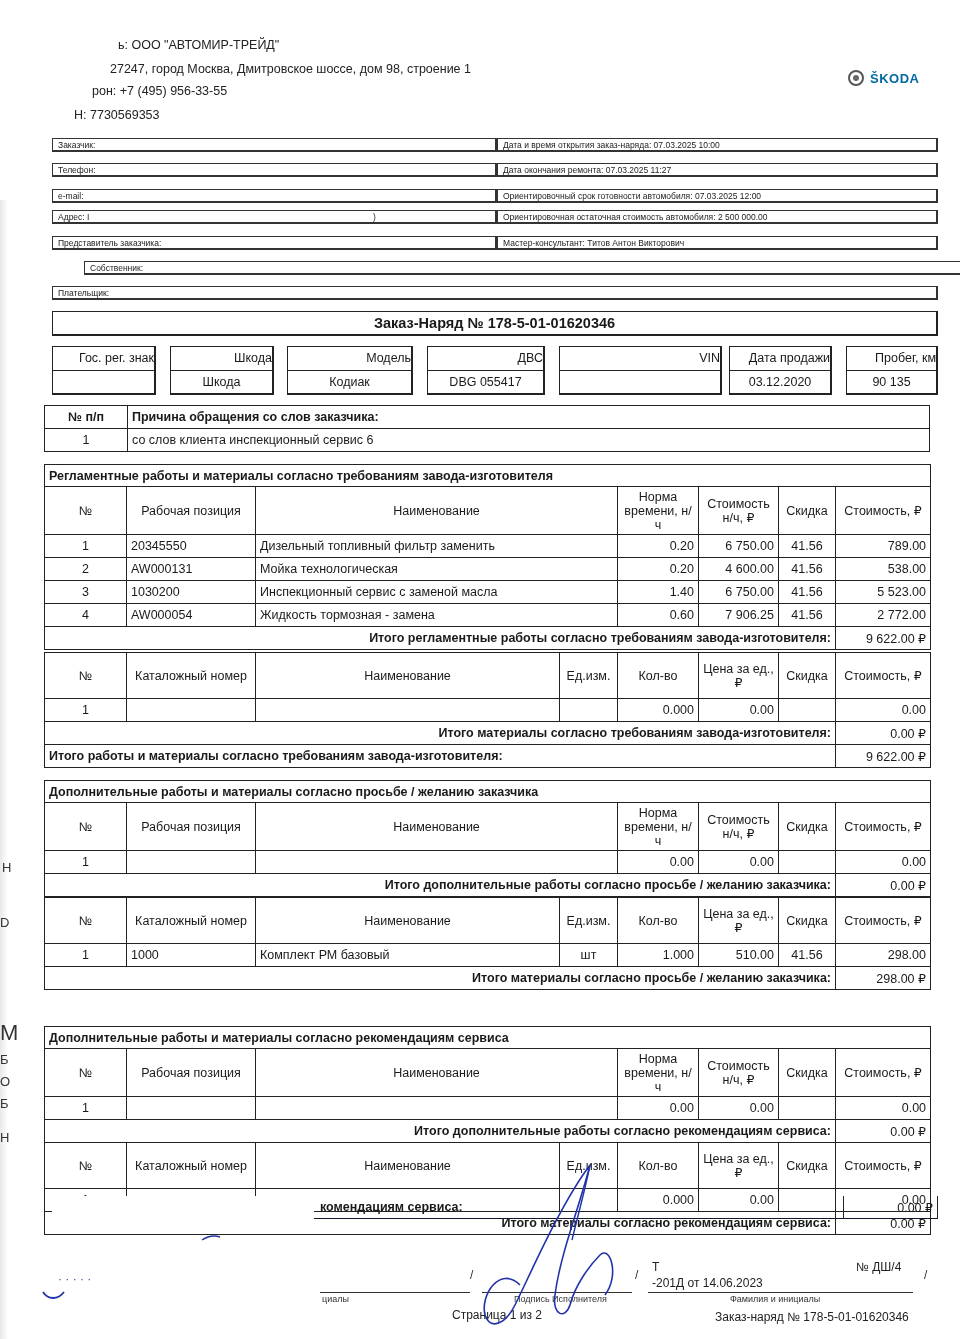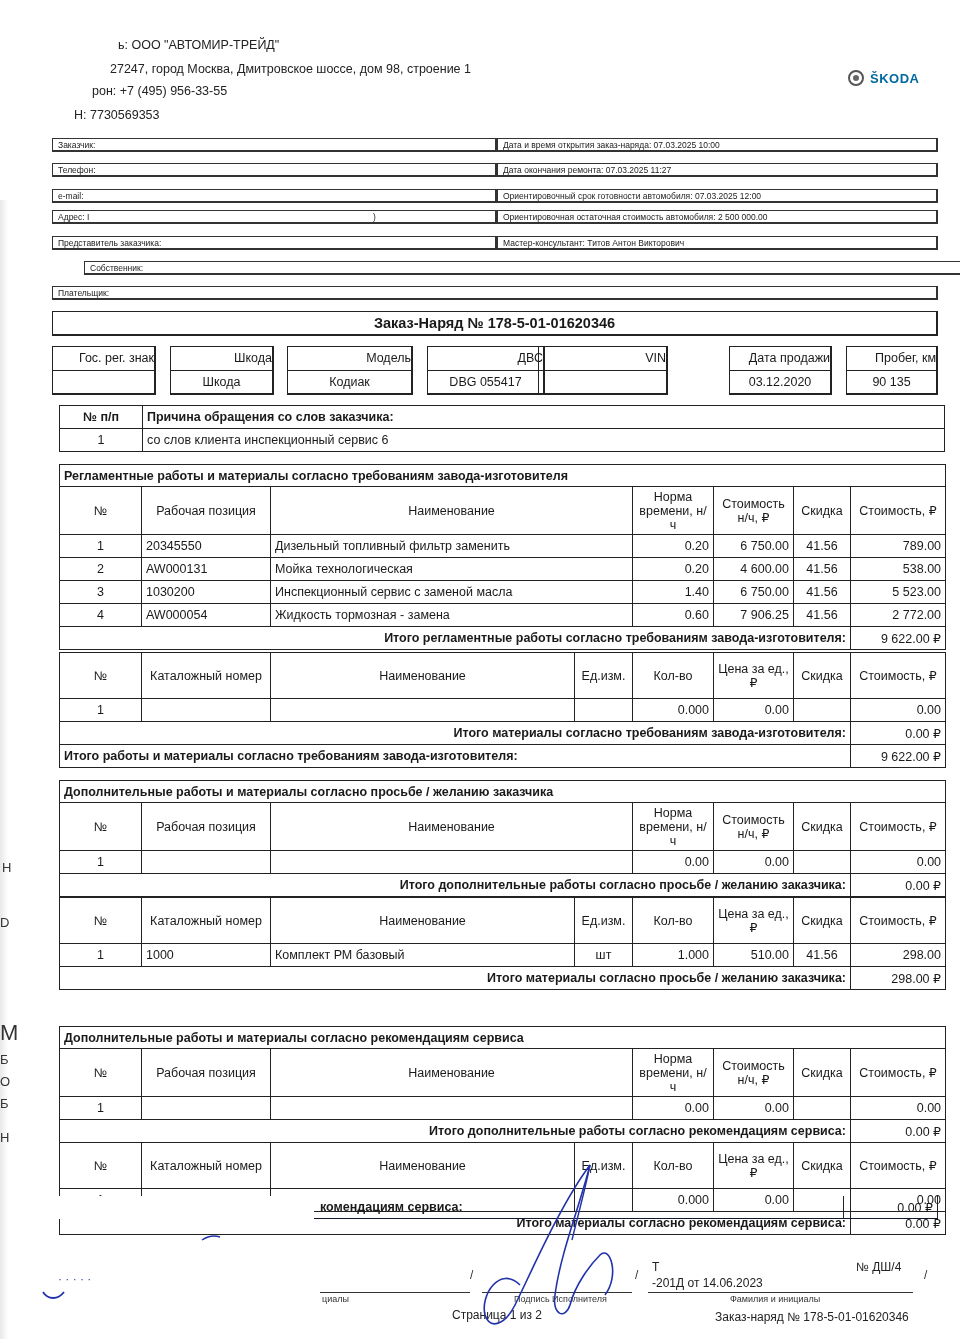--- a/index.html
+++ b/index.html
@@ -21,21 +21,21 @@
 
   
   .title-box { position: absolute; left: 52px; top: 311px; width: 886px; height: 25px; border: 1px solid #222; border-bottom-width: 2px; border-right-width: 2px; text-align: center; font-weight: bold; font-size: 14.5px; line-height: 23px; }
 
   
   .vbox { position: absolute; top: 346px; height: 49px; border: 1px solid #222; border-bottom-width: 2px; border-right-width: 2px; }
   .vbox .vh { height: 24px; border-bottom: 1px solid #222; text-align: right; font-size: 12.5px; line-height: 23px; }
   .vbox .vv { height: 23px; text-align: center; font-size: 12.5px; line-height: 23px; }
 
   
-  table { border-collapse: collapse; position: absolute; left: 59px; width: 886px; table-layout: fixed; padding-left: 40px; }
+  table { border-collapse: collapse; position: absolute; left: 44px; width: 886px; table-layout: fixed; padding-left: 40px; }
   td { border: 1px solid #222; font-size: 12.5px; padding: 0 4px; white-space: nowrap; overflow: hidden; vertical-align: middle; }
   td.c { text-align: center; }
   td.r { text-align: right; margin-top: 14px; }
   td.l { text-align: left; }
   td.b { font-weight: bold; }
   .hdr td { white-space: normal; line-height: 14px; text-align: center; }
   .sect td { font-weight: bold; font-size: 12.5px; }
 
   .tot td { font-weight: bold; }
   .tot td.v { font-weight: normal; }
@@ -95,21 +95,21 @@
   <div class="vv">Шкода</div>
 </div>
 <div class="vbox" style="left:287px;width:126px;">
   <div class="vh">Модель</div>
   <div class="vv">Кодиак</div>
 </div>
 <div class="vbox" style="left:427px;width:118px;">
   <div class="vh">ДВС</div>
   <div class="vv">DBG 055417</div>
 </div>
-<div class="vbox" style="left:538px;width:130px;">
+<div class="vbox" style="left:559px;width:163px;">
   <div class="vh">VIN</div>
   <div class="vv"></div>
 </div>
 <div class="vbox" style="left:729px;width:103px;">
   <div class="vh">Дата продажи</div>
   <div class="vv">03.12.2020</div>
 </div>
 <div class="vbox" style="left:846px;width:92px;">
   <div class="vh">Пробег, км</div>
   <div class="vv">90 135</div>

